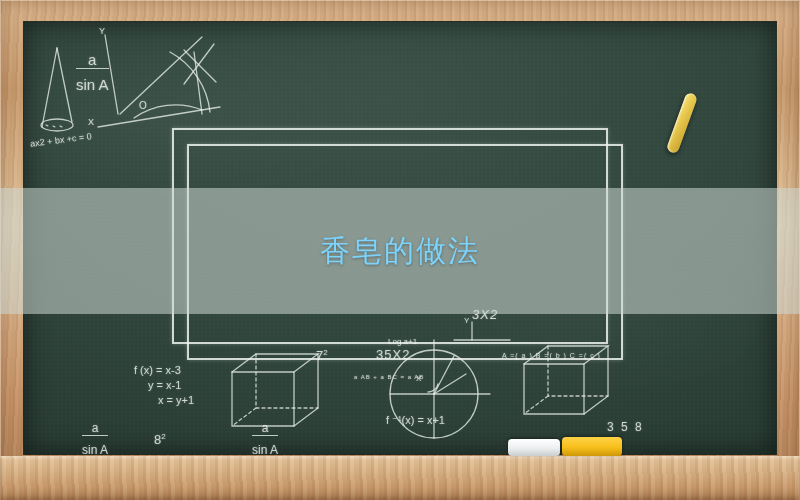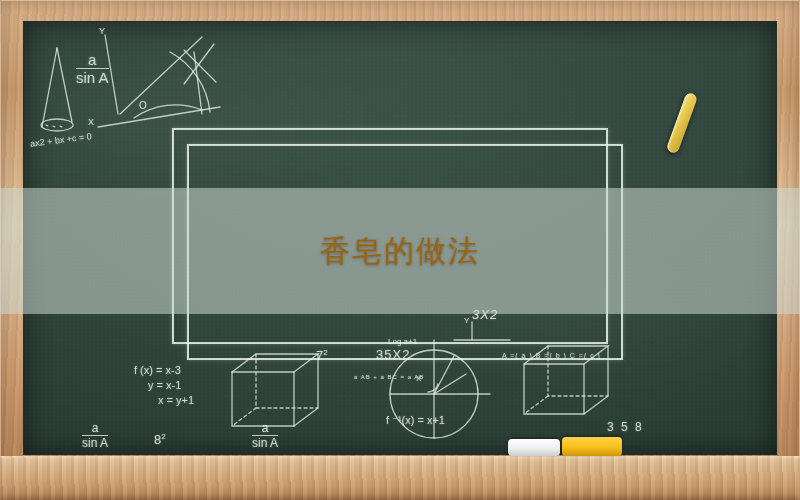--- a/index.html
+++ b/index.html
@@ -63,21 +63,21 @@
   .chalk-layer{position:absolute;inset:0;}
   .chalk-layer svg{position:absolute;inset:0;width:100%;height:100%;}
   .chalk-txt{
     position:absolute;color:rgba(233,240,236,.82);
     font-family:"Liberation Sans","DejaVu Sans",sans-serif;
     white-space:nowrap;text-shadow:0 0 2px rgba(255,255,255,.35);
     user-select:none;
   }
   .frac{display:inline-block;text-align:center;line-height:1.05;}
   .frac .num{display:block;}
-  .frac .den{display:block;border-top:1px solid rgba(233,240,236,.8);padding-top:1px;}
+  .frac .den{display:block;border-top:1px solid rgba(233,240,236,.8);padding-top:8px;}
 
   
   .deco-rect{position:absolute;border:2px solid rgba(238,244,241,.85);box-shadow:0 0 4px rgba(255,255,255,.25);}
 
   
   .chalk-stick{
     position:absolute;left:676px;top:92px;width:12px;height:62px;border-radius:6px;
     background:linear-gradient(100deg,#f6e27a 0%,#e8c84e 40%,#c9a52f 100%);
     transform:rotate(20deg);
     box-shadow:0 2px 5px rgba(0,0,0,.55), inset 1px 0 2px rgba(255,255,240,.8);
@@ -95,21 +95,21 @@
   }
 
   
   .band{
     position:absolute;left:0;right:0;top:188px;height:126px;
     background:rgba(205,216,211,.55);
     display:flex;align-items:center;justify-content:center;
     backdrop-filter:blur(0px);
   }
   .band-title{
-    color:#a16207;font-size:30px;letter-spacing:2px;font-weight:400;
+    color:#7dd3fc;font-size:30px;letter-spacing:2px;font-weight:400;
     text-shadow:0 1px 3px rgba(0,0,0,.35);
     font-family:"DejaVu Sans","Liberation Sans",sans-serif;
   }
 </style>
 </head>
 <body>
 
 <div id="stage">
 
   <div class="frame">

